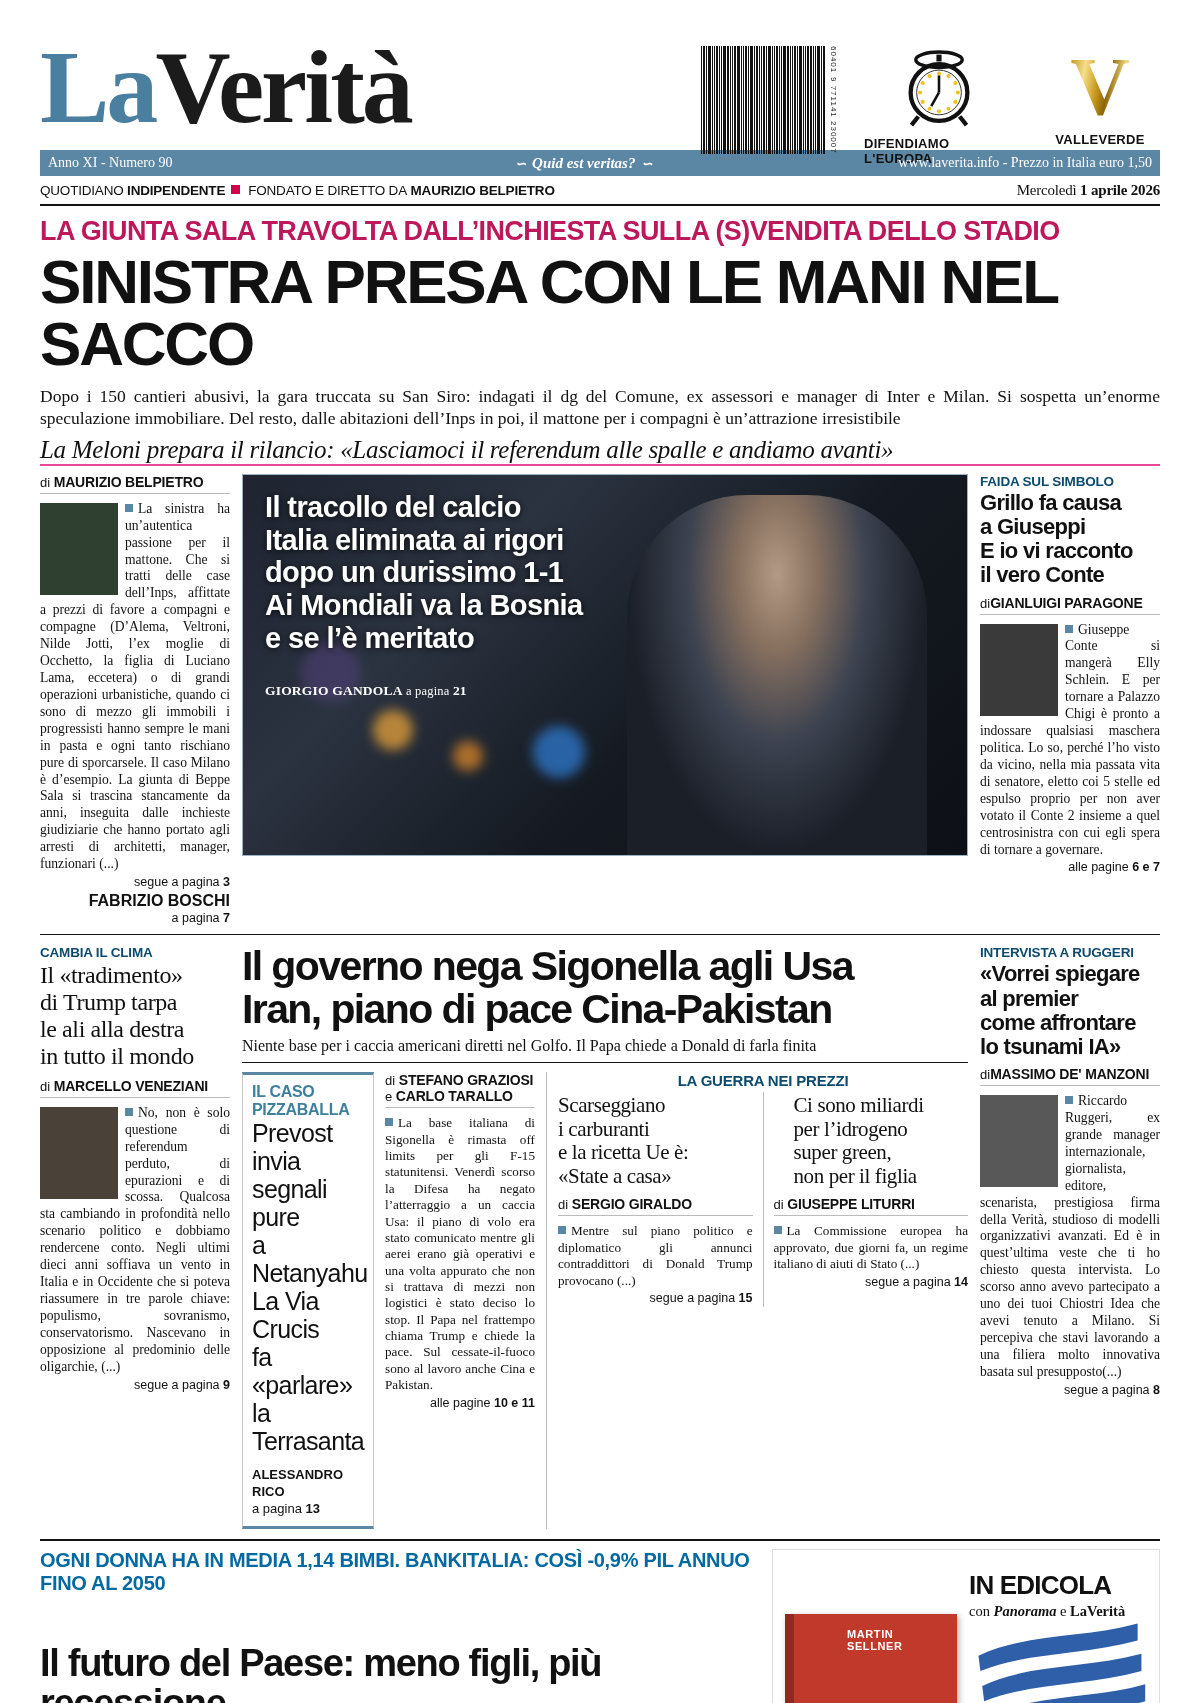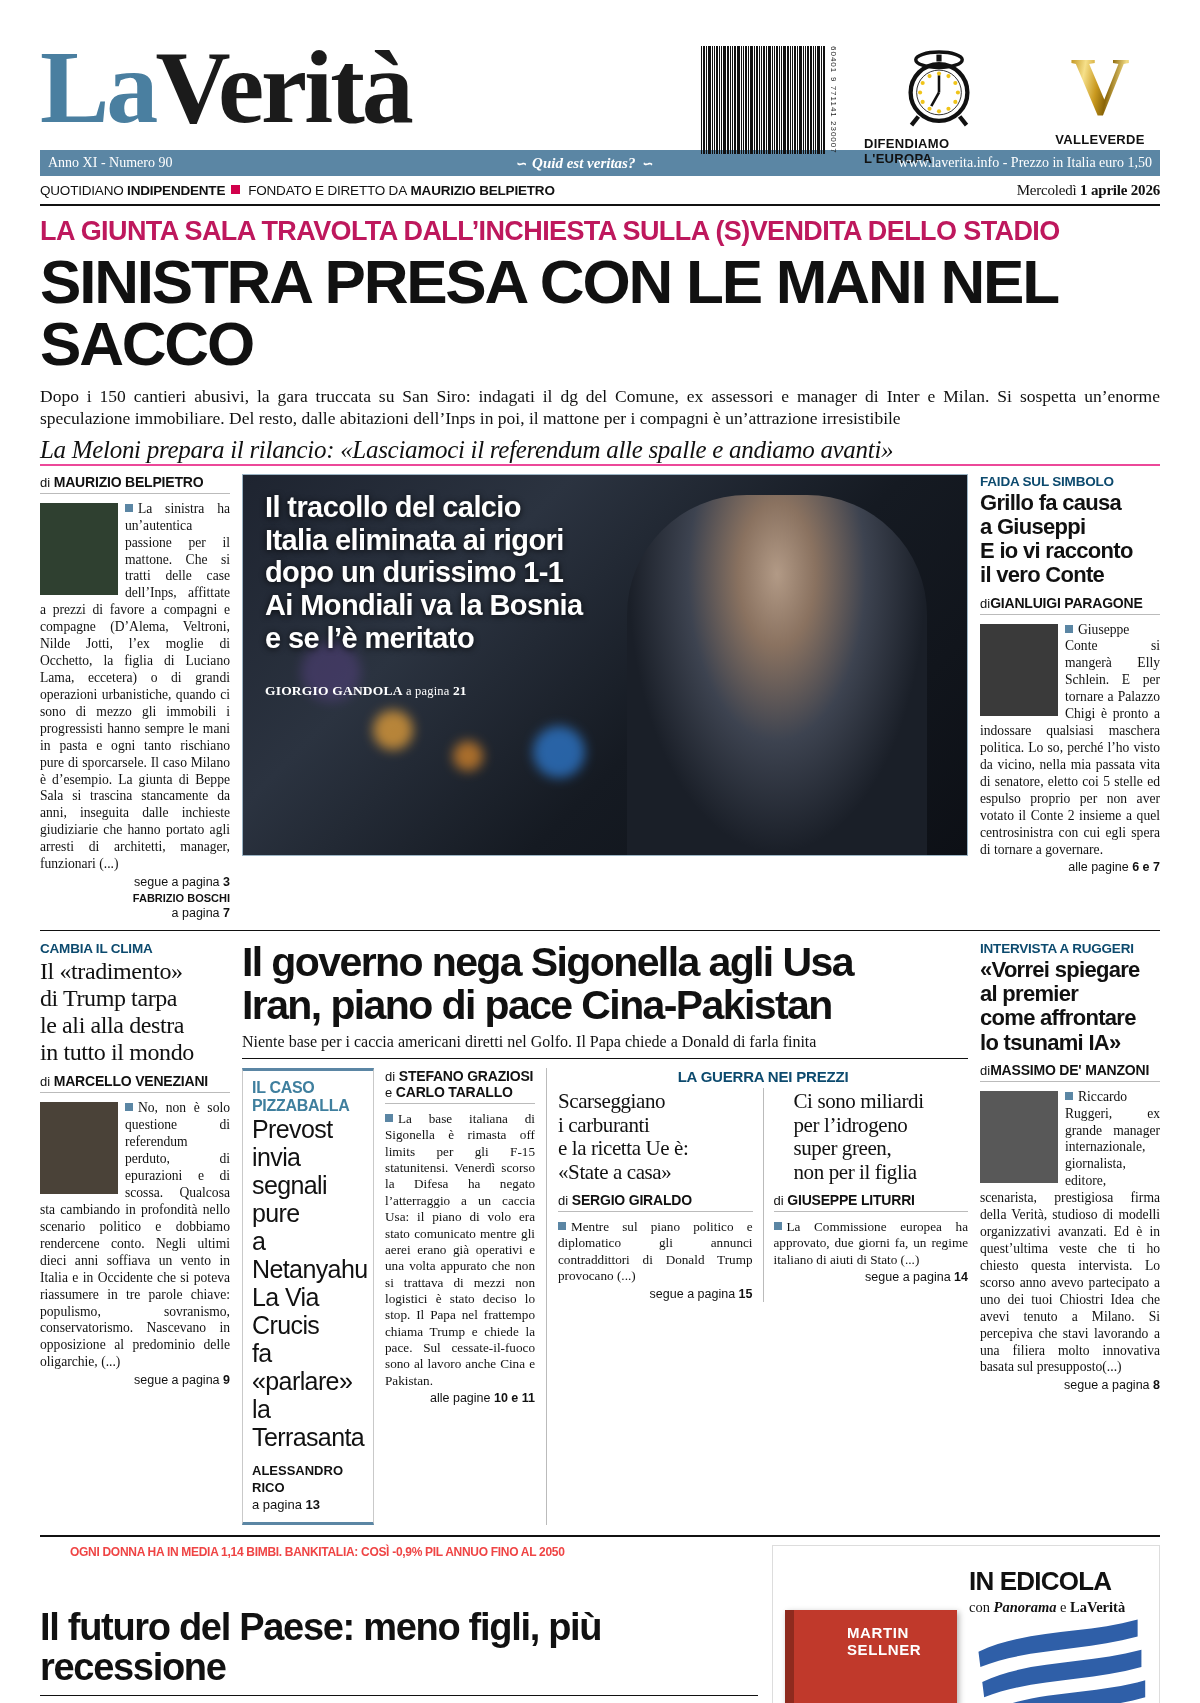--- a/index.html
+++ b/index.html
@@ -72,21 +72,21 @@
   .sqblue { display: inline-block; width: 8px; height: 8px; background: #5b86a4;
             margin-right: 5px; vertical-align: 1px; }
   .thumb { width: 78px; height: 92px; float: left; margin: 2px 7px 2px 0; background: #2f4030; }
   .thumb.p2 { background: #3a3a3a; }
   .thumb.p3 { background: #4a4238; }
   .thumb.p4 { background: #585858; }
   .thumb.p5 { background: #3d4a4e; }
   .contd { text-align: right; font-family: "Liberation Sans", sans-serif; font-size: 12.5px;
            padding-top: 2px; line-height: 1.25; }
   .contd b { font-weight: 700; }
-  .contd .nm { font-weight: 700; font-size: 11px; }
+  .contd .nm { font-weight: 700; font-size: 16px; }
 
   
   .photo { position: relative; height: 382px; border: 1px solid #9bb4c4;
            background: linear-gradient(135deg,#1e2430 0%,#2b3340 30%,#151a22 60%,#0d1016 100%);
            overflow: hidden; }
   .photo .figure { position: absolute; right: 40px; bottom: 0; width: 300px; height: 360px;
            background: radial-gradient(ellipse at 50% 22%, #b29a86 0%, #8a7260 18%, #3d4350 42%, #1a1f28 70%);
            border-radius: 120px 120px 0 0; }
   .photo .bokeh { position: absolute; border-radius: 50%; filter: blur(6px); opacity: 0.75; }
   .photo .ph-head { position: absolute; left: 22px; top: 16px; color: #fff;
@@ -111,22 +111,22 @@
              line-height: 1.05; letter-spacing: -1.6px; }
   .b2-sub { font-size: 16px; padding-top: 6px; border-bottom: 1px solid #111; padding-bottom: 7px; }
 
   .boxwrap { border: 1px solid #c9c9c9; border-top: 3px solid #5b86a4;
              border-bottom: 3px solid #5b86a4; padding: 8px 9px; }
   .box-h { font-family: "Liberation Sans", sans-serif; font-size: 25px; line-height: 1.12;
            letter-spacing: -0.6px; }
   .mini { font-size: 13.2px; line-height: 1.24; text-align: justify; hyphens: auto; }
 
   
-  .bottom-kicker { color: #ef4444; font-family: "Liberation Sans", sans-serif; font-weight: 700;
-                   font-size: 12px; letter-spacing: -0.3px; margin-left: 30px; }
+  .bottom-kicker { color: #0369a1; font-family: "Liberation Sans", sans-serif; font-weight: 700;
+                   font-size: 20px; letter-spacing: -0.3px; }
   .bottom-head { font-family: "Liberation Sans", sans-serif; font-weight: 700; font-size: 38px;
                  letter-spacing: -1.3px; line-height: 1.05; padding-top: 2px; margin-top: 47px; }
 
   .ad { background: #fff; border: 1px solid #ddd; position: relative; overflow: hidden; }
   .adbook { width: 172px; height: 248px; background: #c0392b; position: relative;
             box-shadow: 2px 2px 6px rgba(0,0,0,.3); }
 </style>
 </head>
 <body>
 
@@ -495,21 +495,21 @@
         </div>
       </div>
     </div>
 
     <div class="ad" style="width:388px;flex:none;height:378px;">
       <div style="display:flex;height:100%;">
         <div style="width:196px;display:flex;align-items:center;justify-content:center;">
           <div class="adbook">
             <div style="position:absolute;left:0;top:0;width:9px;height:100%;background:#8e2a1e"></div>
             <div style="position:absolute;left:18px;top:14px;right:12px;font-family:'Liberation Sans',sans-serif;
-                        font-size:15px;font-weight:700;color:#fff;letter-spacing:.6px;padding-left:44px;">MARTIN SELLNER</div>
+                        font-size:11px;font-weight:700;color:#fff;letter-spacing:.6px;padding-left:44px;">MARTIN SELLNER</div>
 
           </div>
         </div>
         <div style="flex:1;position:relative;padding:20px 14px 0 0;">
           <div style="font-family:'Liberation Sans',sans-serif;font-weight:700;font-size:26px;letter-spacing:-0.8px;color:#111;">IN EDICOLA</div>
           <div style="font-family:'Liberation Serif',serif;font-size:14.5px;padding-top:2px;">
             <span>con</span>
             <b style="font-style:italic">Panorama</b>
             <span>e</span>
             <b>LaVerità</b>

